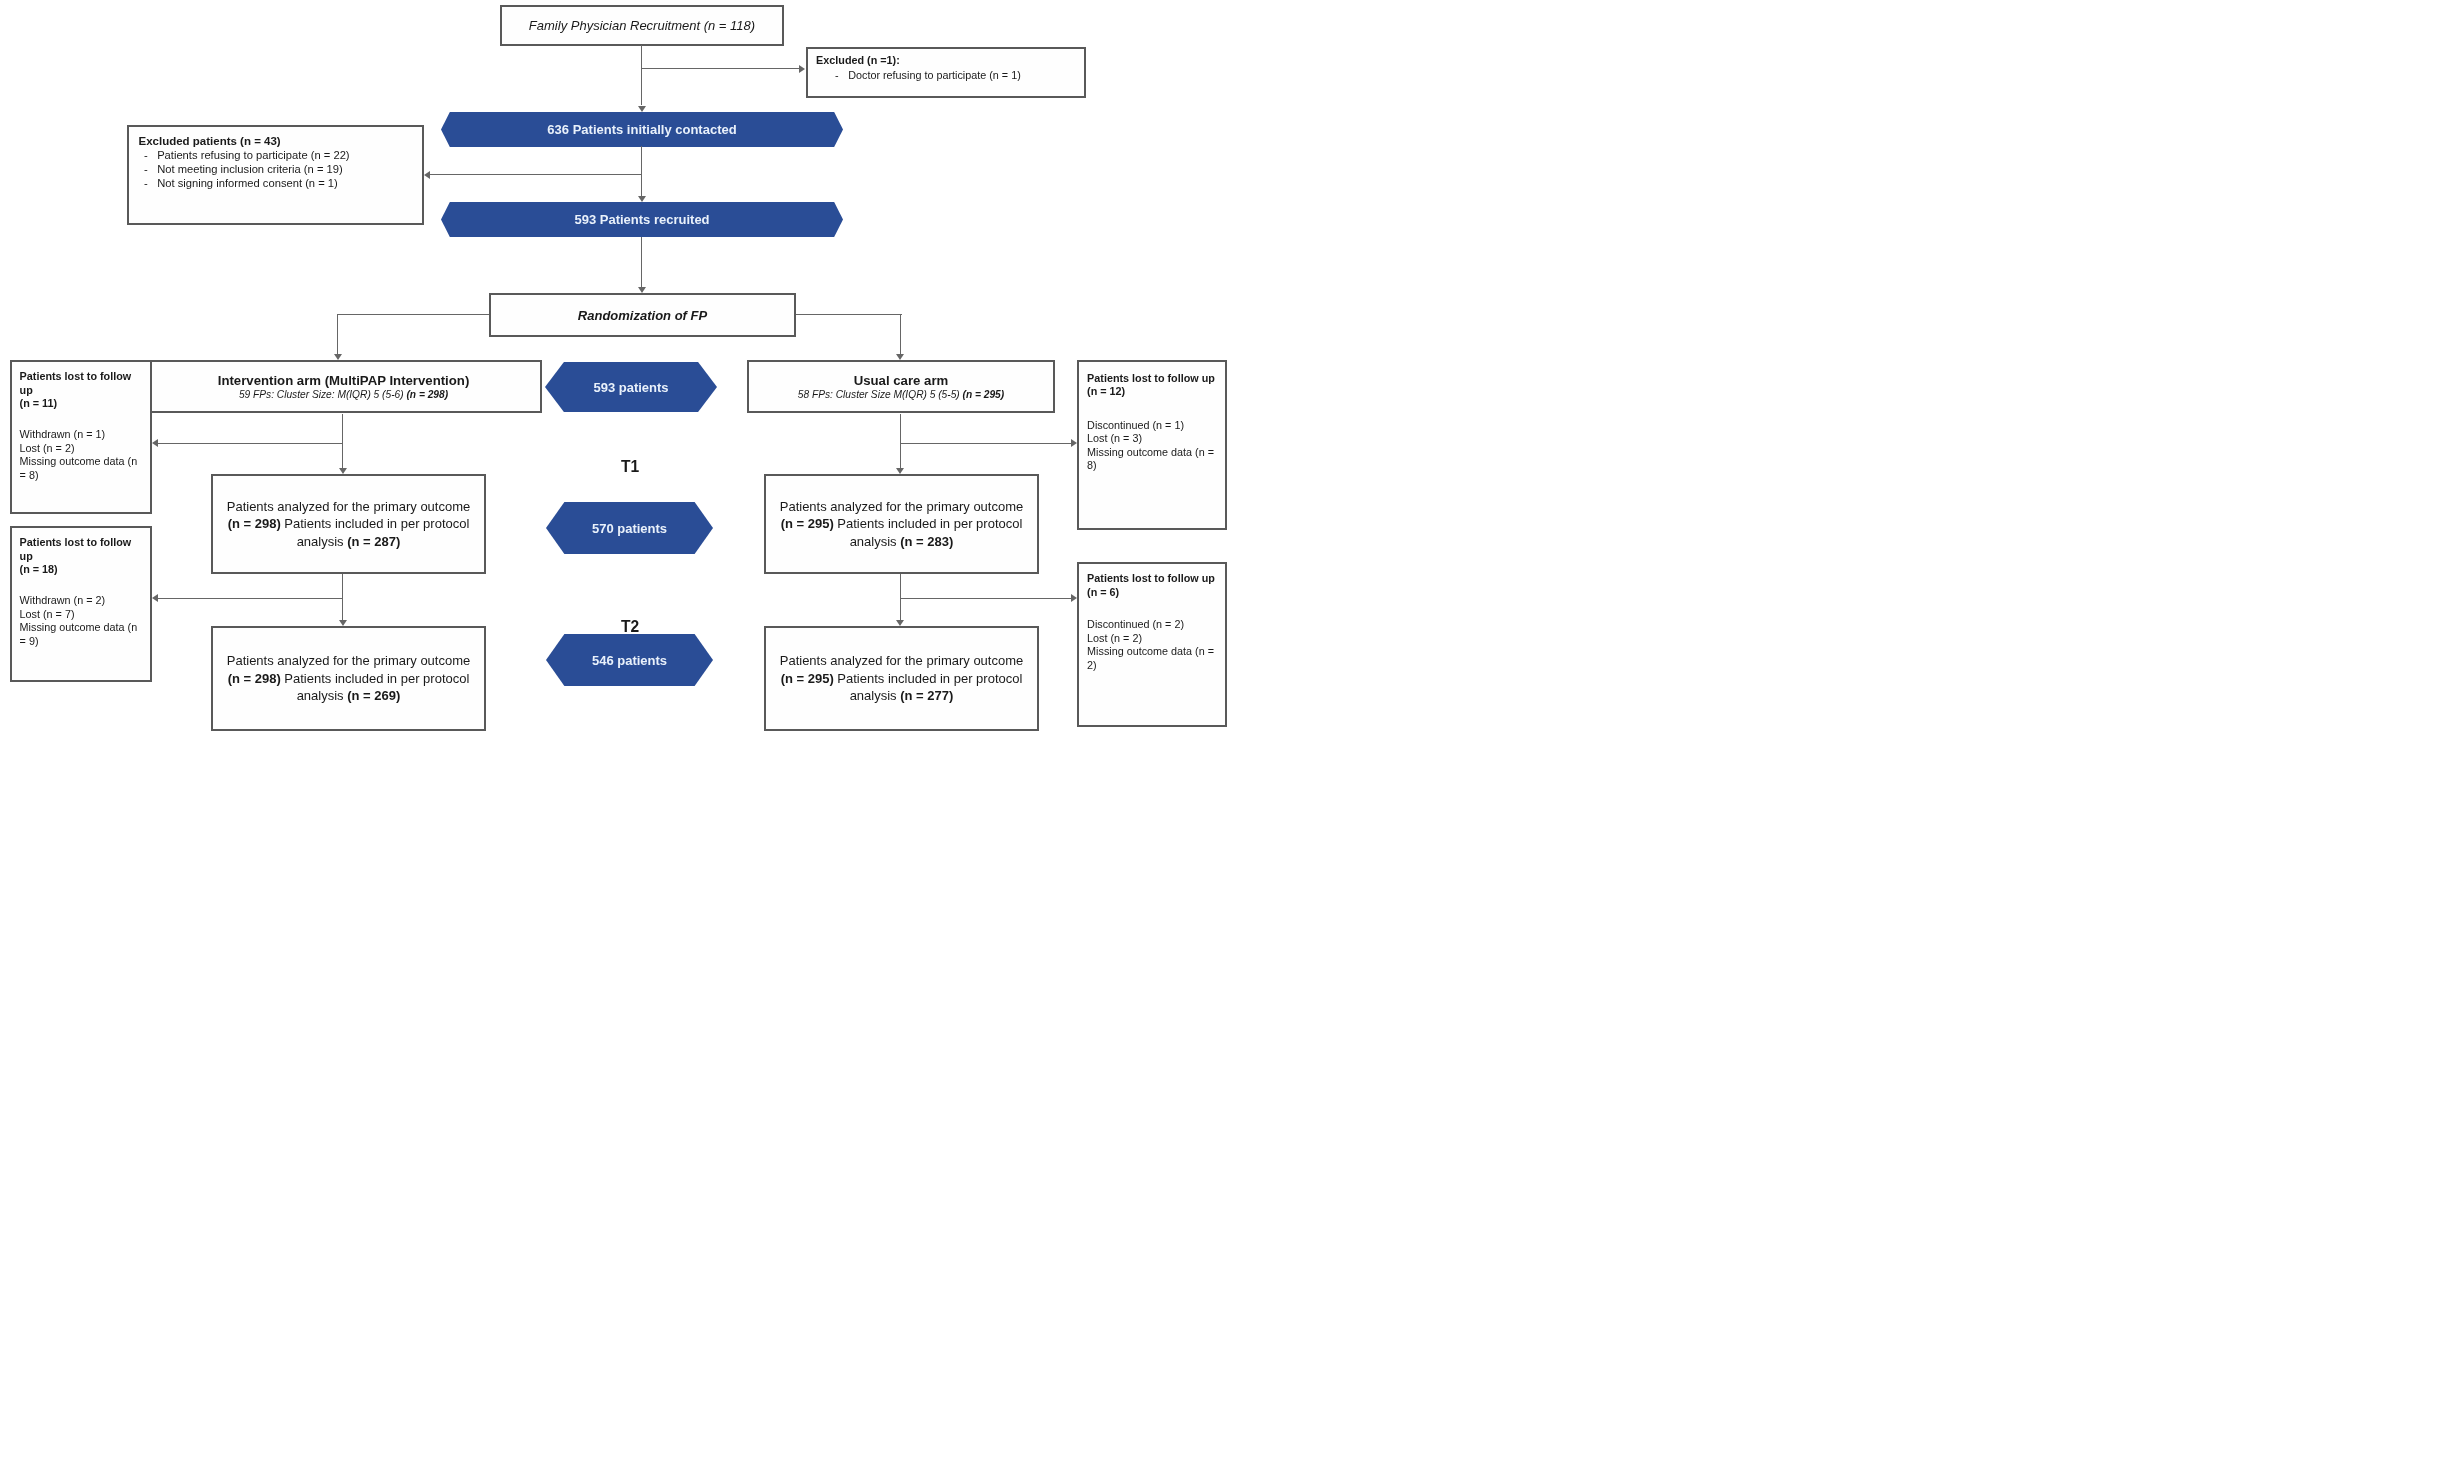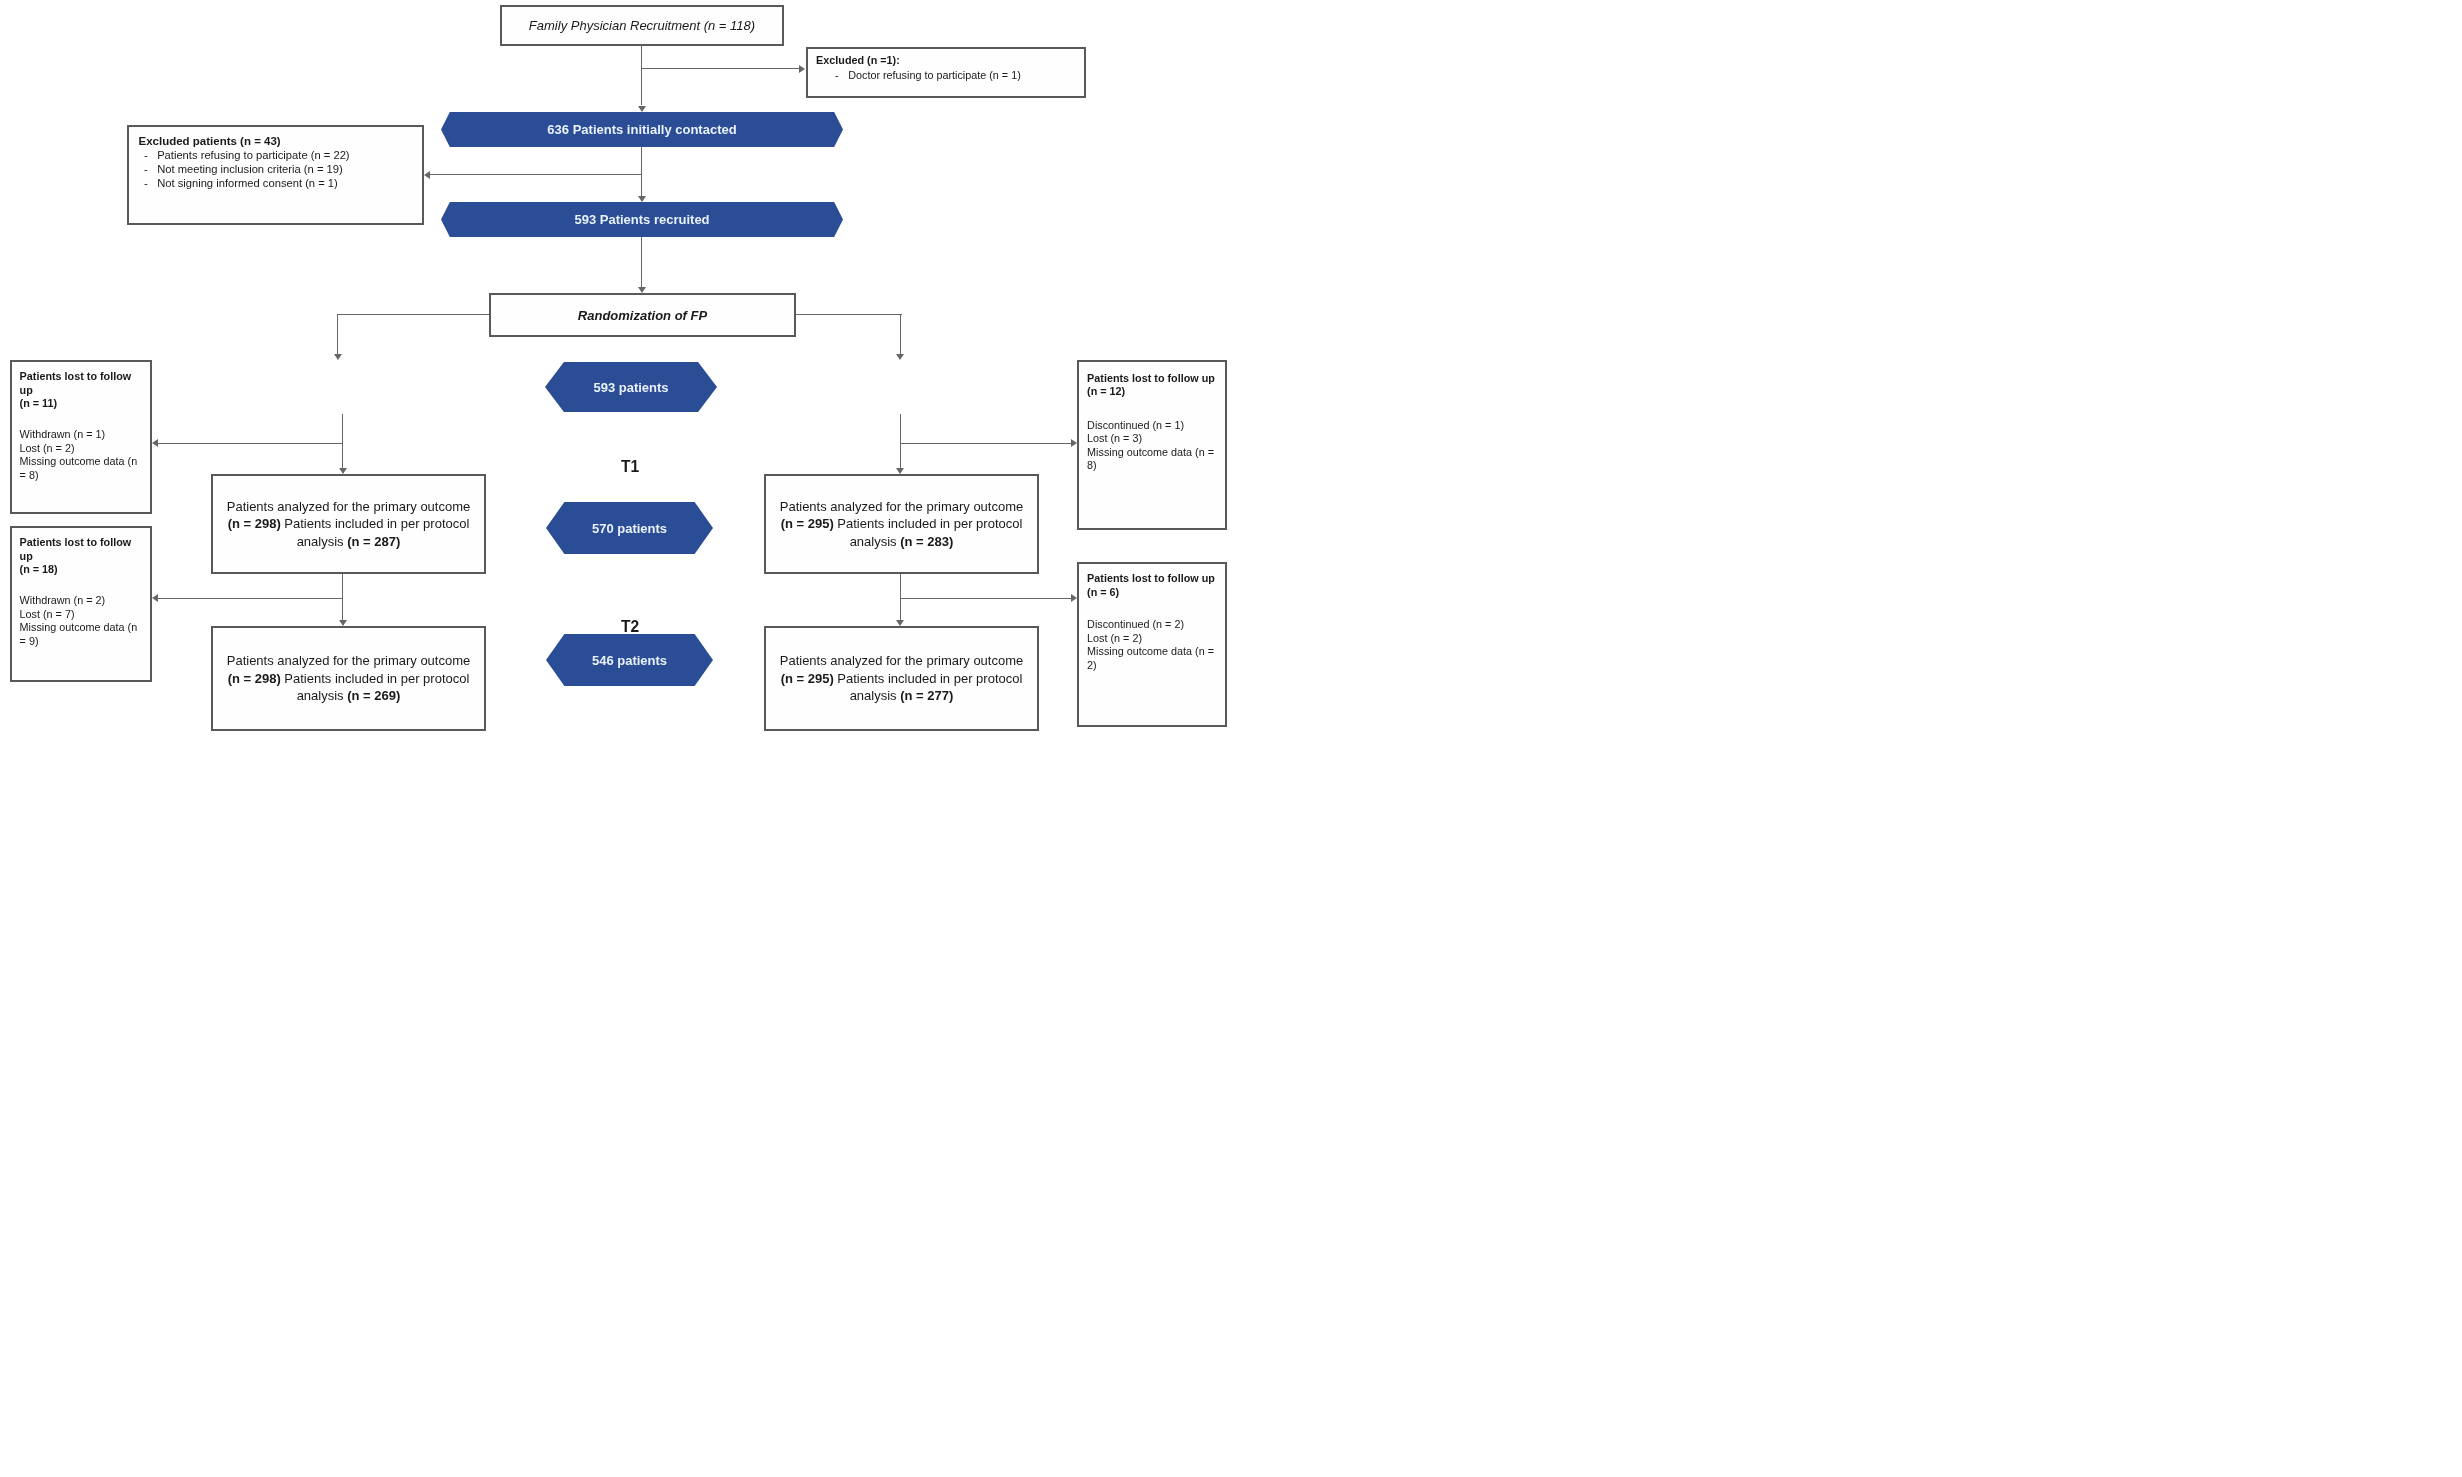--- a/index.html
+++ b/index.html
@@ -61,25 +61,39 @@
   </div>
 
   <div class="hex wide" style="left:441px;top:202px;width:402px;height:35px;">
     <span>593 Patients recruited</span>
   </div>
 
   <div class="box" style="left:489px;top:293px;width:307px;height:44px;">
     <div style="font-style:italic;font-weight:600;font-size:13px;">Randomization of FP</div>
   </div>
 
+  <div class="box" style="left:145px;top:360px;width:397px;height:53px;">
+    <div style="font-weight:bold;font-size:13.2px;">Intervention arm (MultiPAP Intervention)</div>
+    <div class="subtitle">
+      <span>59 FPs: Cluster Size: M(IQR) 5 (5-6)</span>
+      <b>(n = 298)</b>
+    </div>
+  </div>
 
   <div class="hex small" style="left:545px;top:362px;width:172px;height:50px;">
     <span>593 patients</span>
   </div>
 
+  <div class="box" style="left:747px;top:360px;width:308px;height:53px;">
+    <div style="font-weight:bold;font-size:13.2px;">Usual care arm</div>
+    <div class="subtitle">
+      <span>58 FPs: Cluster Size M(IQR) 5 (5-5)</span>
+      <b>(n = 295)</b>
+    </div>
+  </div>
 
   <div class="box lefty" style="left:9.5px;top:360px;width:142px;height:154px;padding:8.1px 8.1px;font-size:10.8px;line-height:1.25;">
     <div style="font-weight:bold;">Patients lost to follow up</div>
     <div style="font-weight:bold;text-align:center;">(n = 11)</div>
     <div style="margin-top:17.6px;">Withdrawn (n = 1)</div>
     <div>Lost (n = 2)</div>
     <div>Missing outcome data (n = 8)</div>
   </div>
 
   <div class="box lefty" style="left:1077px;top:360px;width:150px;height:170px;padding:9.5px 8.1px;font-size:10.8px;line-height:1.25;">

